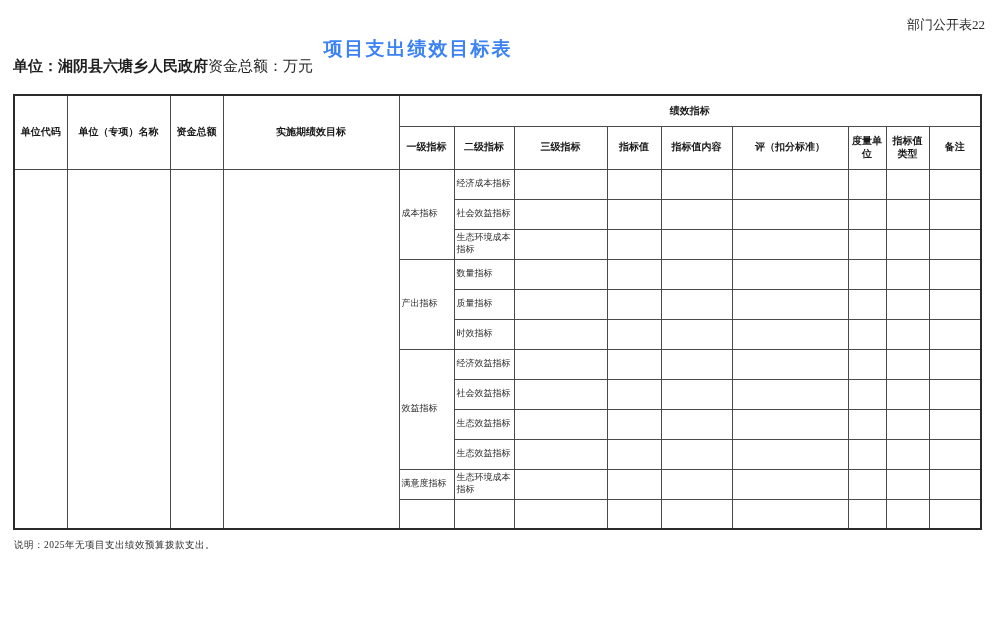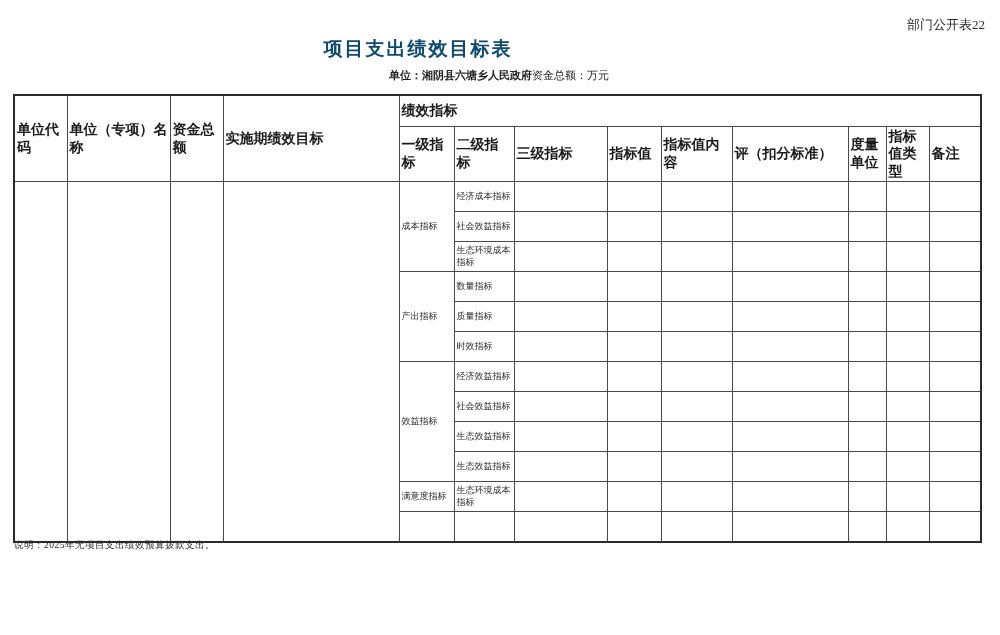--- a/index.html
+++ b/index.html
@@ -9,45 +9,45 @@
     color: #1f1f1f;
     -webkit-font-smoothing: antialiased;
   }
   .corner-label {
     position: absolute; top: 16px; right: 15px;
     font-size: 13px; color: #2a2a2a;
   }
   .page-title {
     position: absolute; top: 36px; left: 0; width: 836px;
     margin: 0; text-align: center;
-    font-size: 19px; font-weight: bold; letter-spacing: 2px; color: #0c4a6e;
+    font-size: 19px; font-weight: bold; letter-spacing: 2px; color: #3b82f6;
   }
   .meta-row {
-    position: absolute; top: 68px; left: 13px; width: 972px;
-    display: flex; justify-content: center; align-items: flex-end;
-    font-size: 11px;
+    position: absolute; top: 57px; left: 13px; width: 972px;
+    display: flex; justify-content: flex-start; align-items: flex-end;
+    font-size: 15px;
   }
   .unit-label { font-weight: bold; }
   .amount-unit-label { font-weight: normal; }
   table.perf {
     position: absolute; top: 94px; left: 13px;
     border-collapse: collapse; table-layout: fixed;
     width: 967px;
     border: 2px solid #2b2b2b;
   }
   table.perf th, table.perf td {
     border: 1px solid #4a4a4a;
     padding: 1px 2px;
     overflow: hidden;
     word-break: break-all;
     vertical-align: middle;
     background: #fff;
   }
   table.perf th {
-    font-size: 14px; font-weight: bold; text-align: left;
+    font-size: 10px; font-weight: bold; text-align: center;
     line-height: 1.25; color: #1a1a1a;
   }
   table.perf td {
     font-size: 9px; font-weight: normal; line-height: 1.3; color: #2a2a2a;
   }
   thead tr.hr1 { height: 31px; }
   thead tr.hr2 { height: 43px; }
   tbody tr { height: 30px; }
   td.l1, td.l2 { text-align: left; padding-left: 3px; padding-right: 2px; }
   td.e { }

